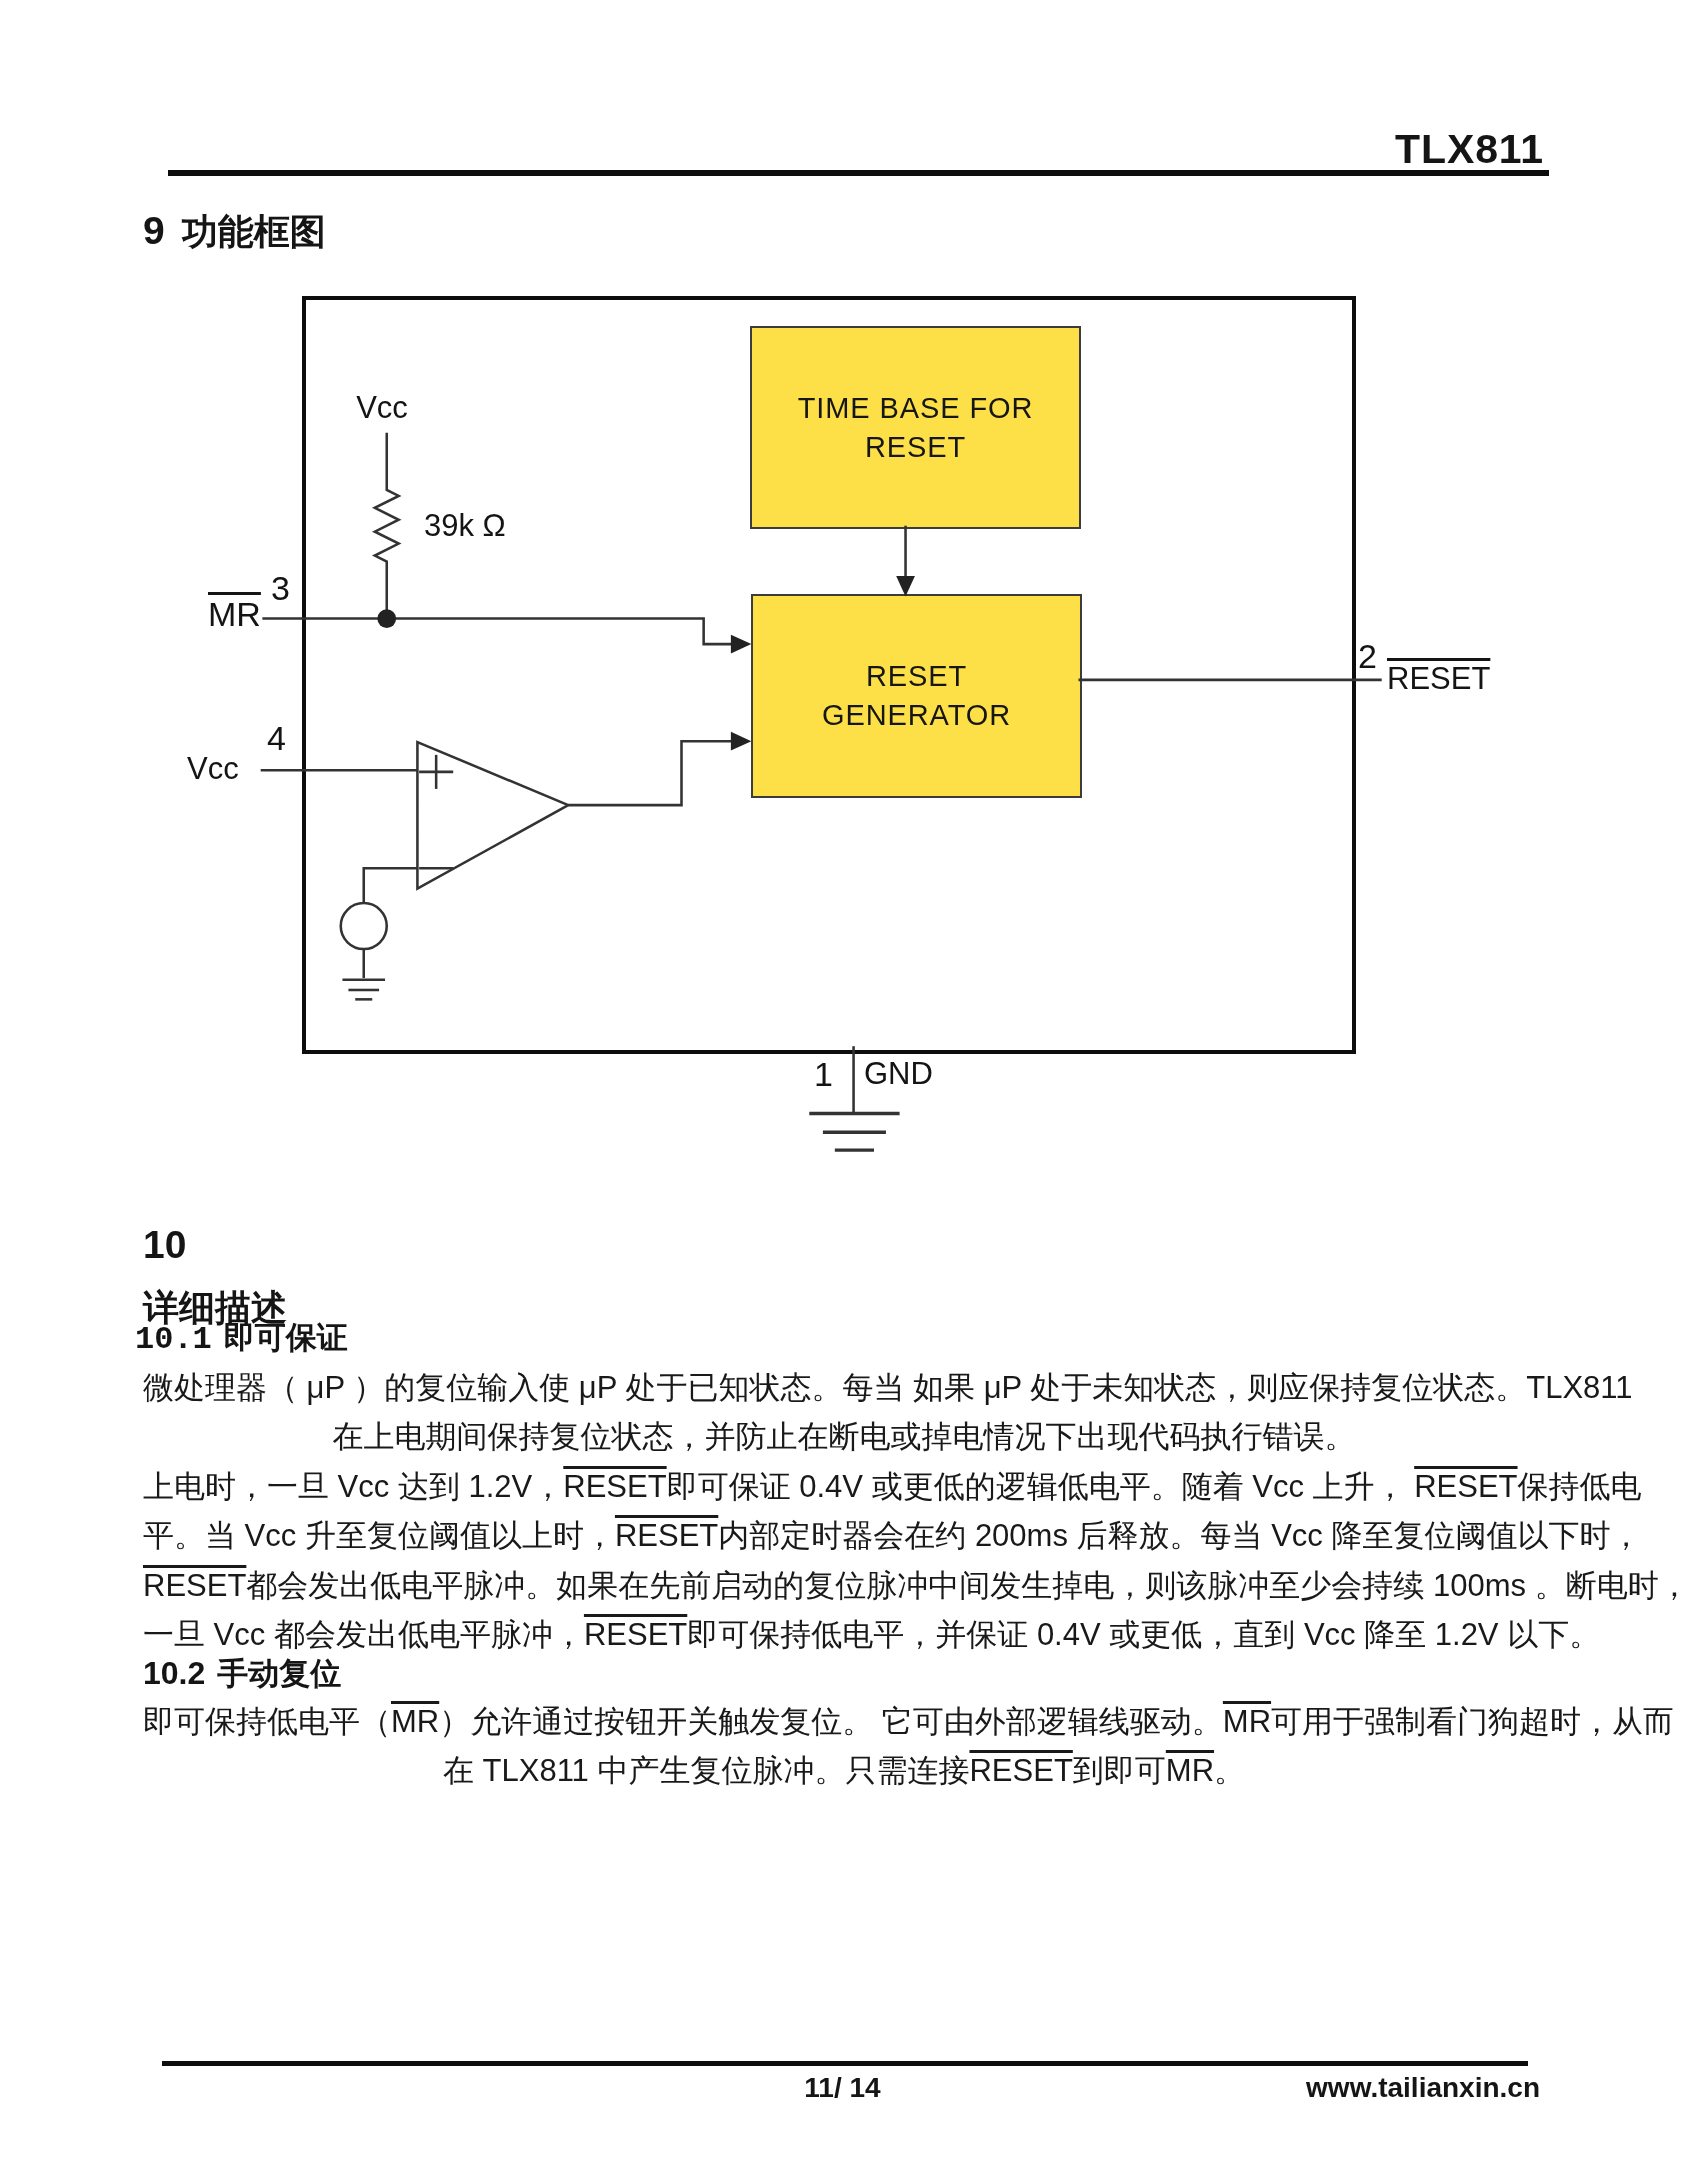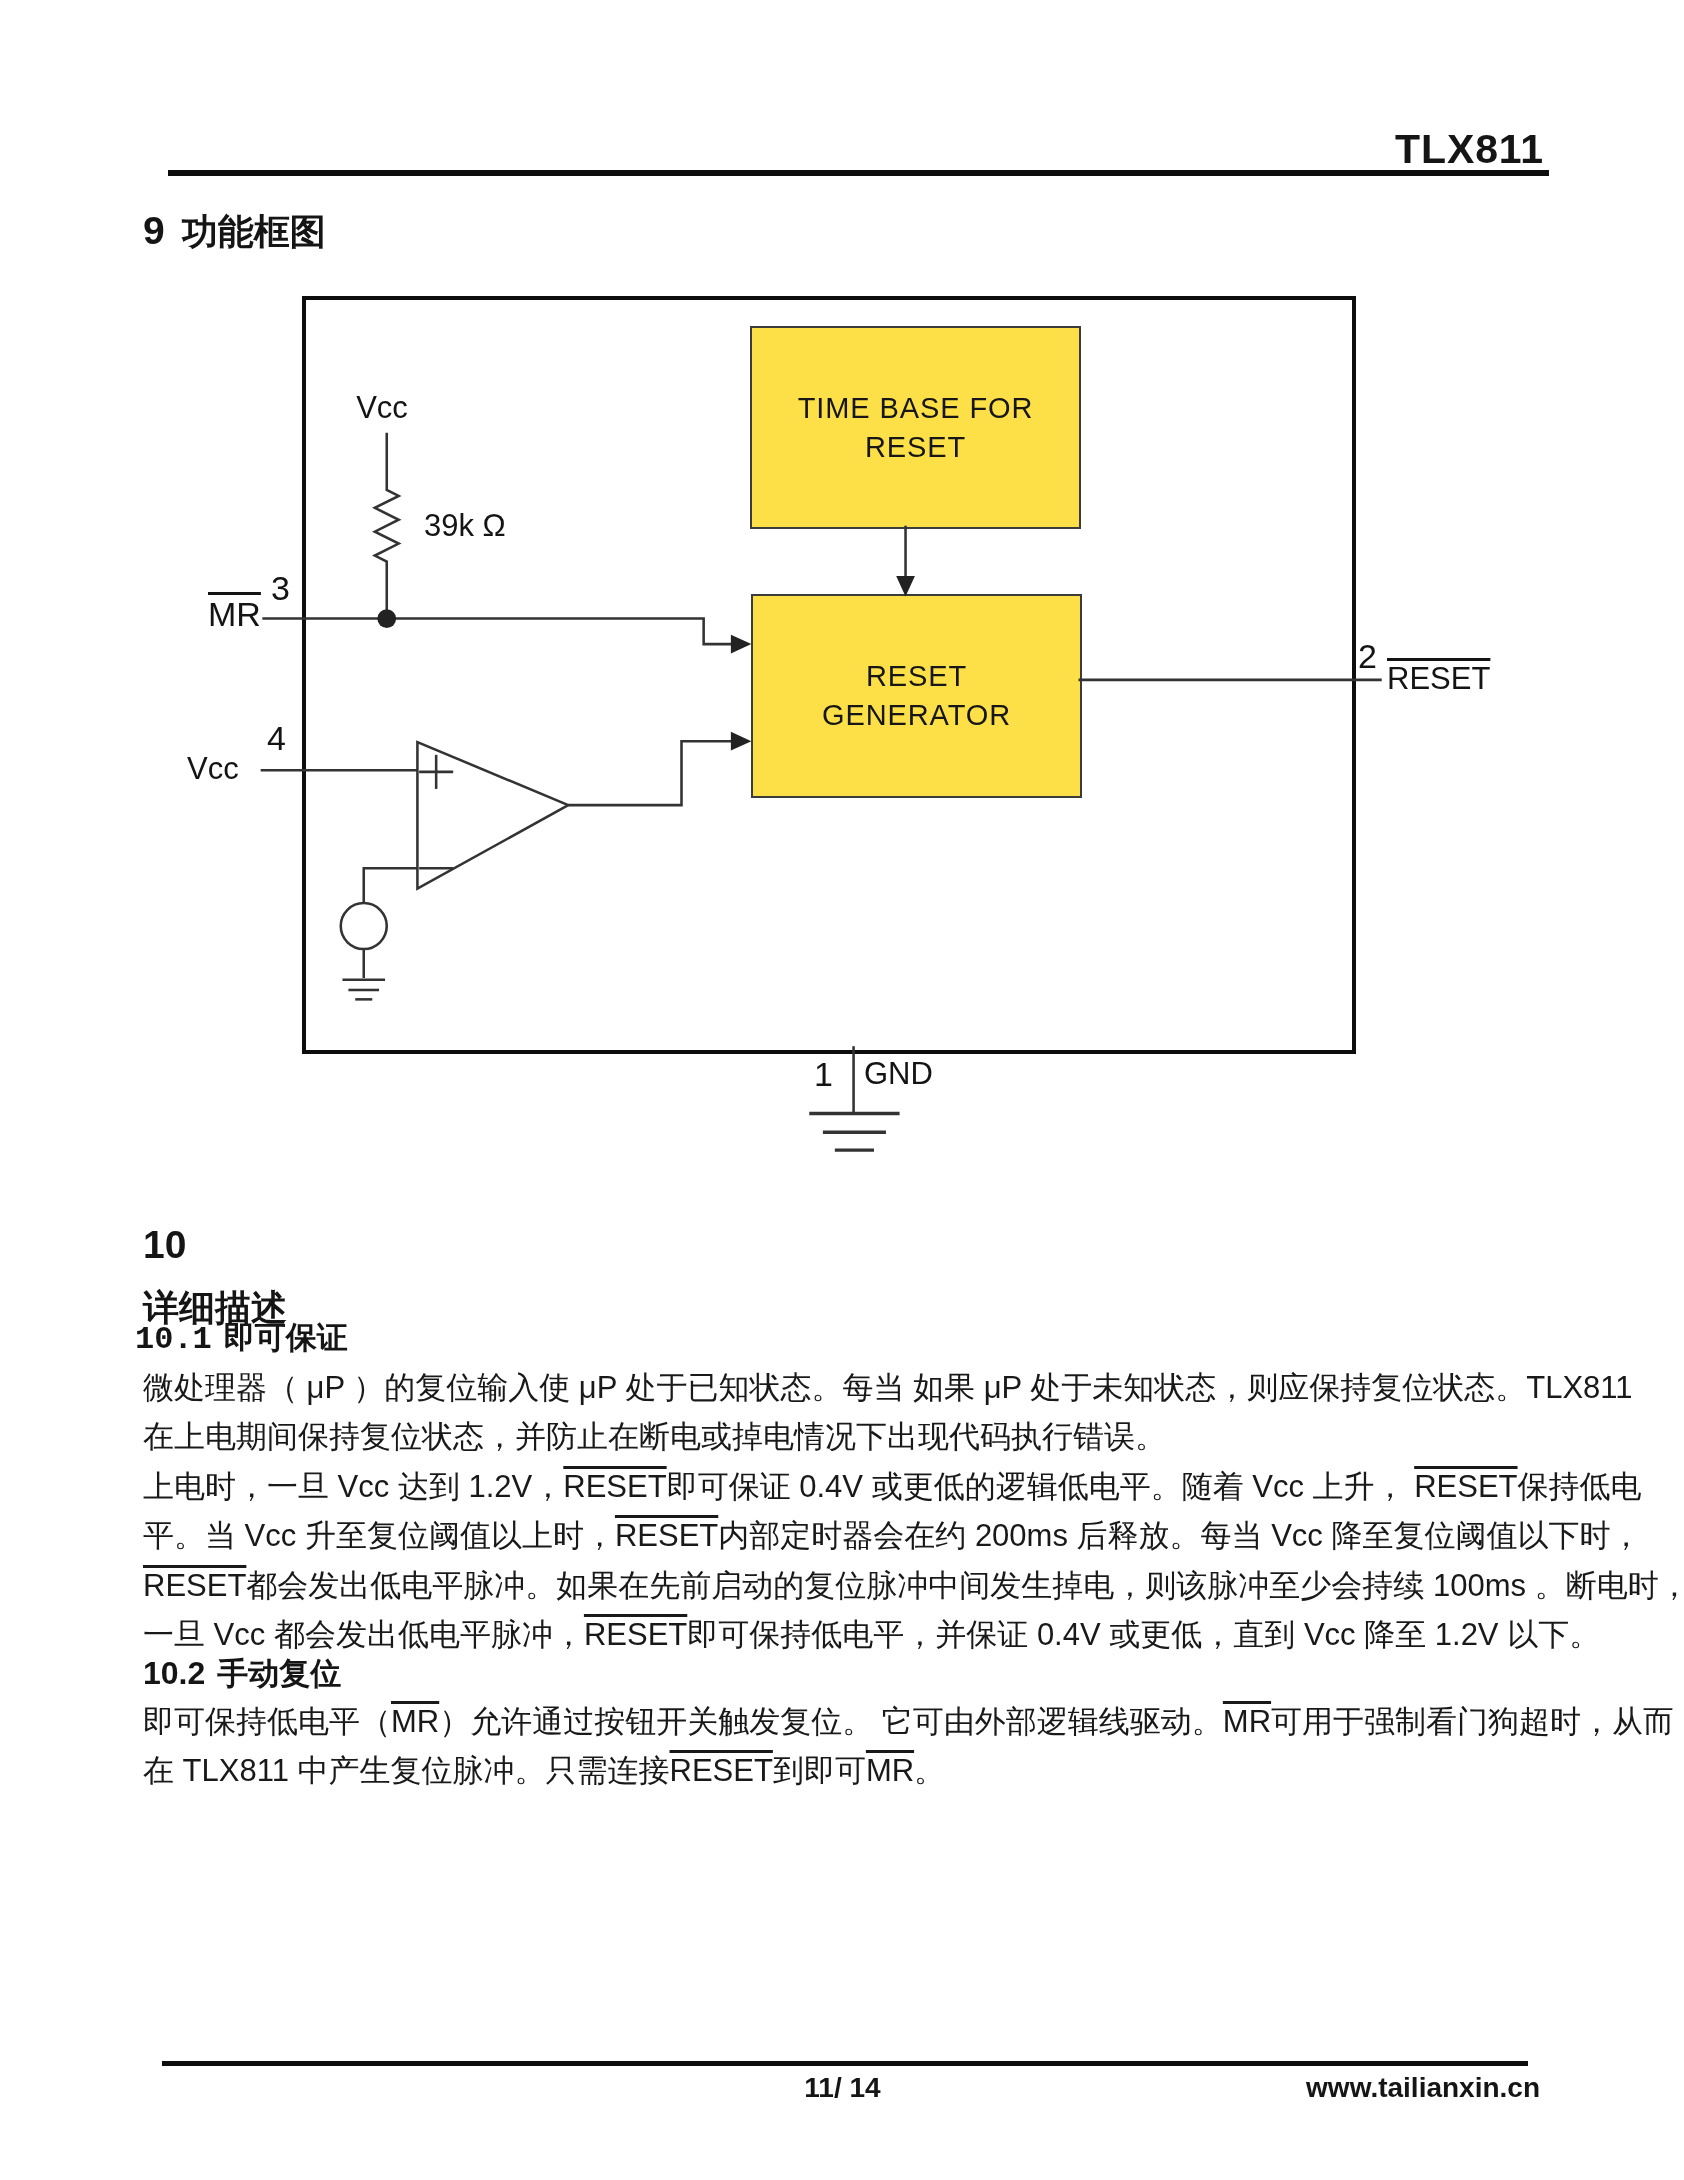--- a/index.html
+++ b/index.html
@@ -39,21 +39,21 @@
   #lbl-p3n{left:271px;top:569px;font-size:34px;}
   #lbl-p3{left:208px;top:595px;font-size:34px;}
   #lbl-p4n{left:267px;top:719px;font-size:34px;}
   #lbl-p4{left:187px;top:751px;font-size:31px;}
   #lbl-p2n{left:1358px;top:637px;font-size:34px;}
   #lbl-p2{left:1387px;top:661px;font-size:31px;}
   #lbl-p1n{left:814px;top:1055px;font-size:34px;}
   #lbl-p1{left:864px;top:1056px;font-size:31px;}
   
   .bline{left:143px;width:1402px;height:49px;font-size:31px;line-height:49px;
-         white-space:nowrap;overflow:visible;color:#191919;}
+         white-space:nowrap;overflow:visible;color:#191919;text-align:center;}
   .jl{text-align:justify;text-align-last:justify;}
   
   #bottom-rule{left:162px;top:2061px;width:1366px;height:5.1px;background:#0d0d0d;}
   #page-num{left:0;top:2072px;width:1685px;text-align:center;font-size:28px;font-weight:bold;}
   #site{top:2072px;right:157px;font-size:28px;font-weight:bold;}
 </style>
 </head>
 <body>
 
 <div id="page">

